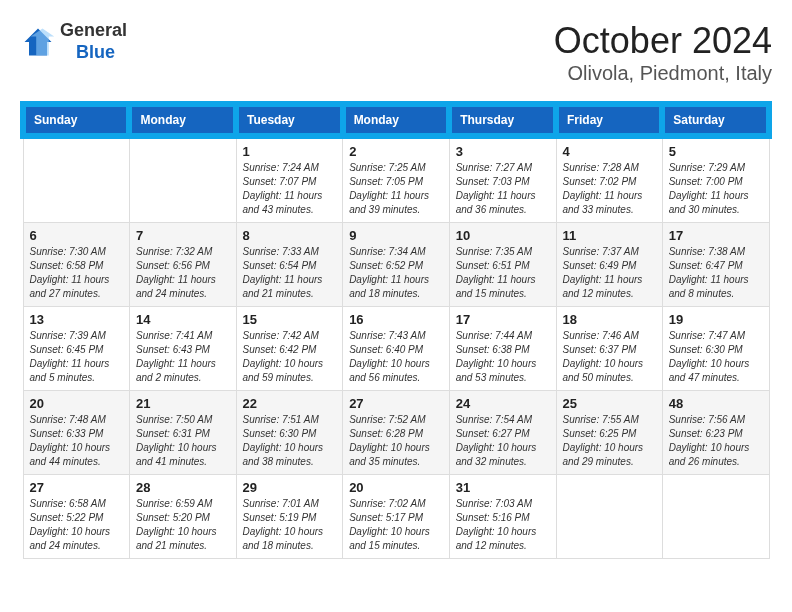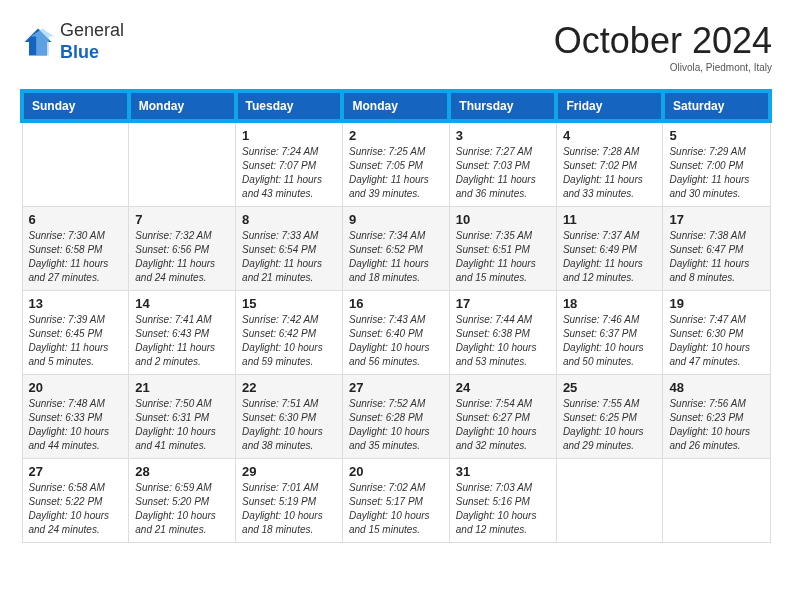--- a/index.html
+++ b/index.html
@@ -18,49 +18,49 @@
     }
     .logo {
       display: flex;
       align-items: center;
       gap: 4px;
     }
     .logo-text {
       font-size: 18px;
       line-height: 1.2;
     }
-    .logo-general { color: #333; font-weight: normal; }
-    .logo-blue { color: #1565c0; font-weight: bold; }
+    .logo-general { color: #333; font-weight: bold; }
+    .logo-blue { color: #1565c0; font-weight: bold; margin-left: 16px; }
     .logo-icon {
       width: 36px;
       height: 36px;
     }
     .title-block { text-align: right; margin-left: 8px; }
     .month-title {
       font-size: 36px;
       font-weight: normal;
       color: #222;
     }
     .location-title {
-      font-size: 10px;
+      font-size: 20px;
       color: #555;
     }
     .calendar {
       width: 100%;
       border-collapse: collapse;
       border: 1px solid #ccc;
     }
     .calendar th {
       background: #1565c0;
       color: #fff;
       font-size: 12px;
       font-weight: bold;
       padding: 6px 8px;
       text-align: left;
-      border: 4px solid #0ea5e9;
+      border: 6px solid #0ea5e9;
     }
     .calendar td {
       vertical-align: top;
       padding: 5px 6px;
       font-size: 10px;
       color: #333;
       border: 1px solid #ddd;
       width: 108px;
       min-height: 80px;
       background: #fff;

